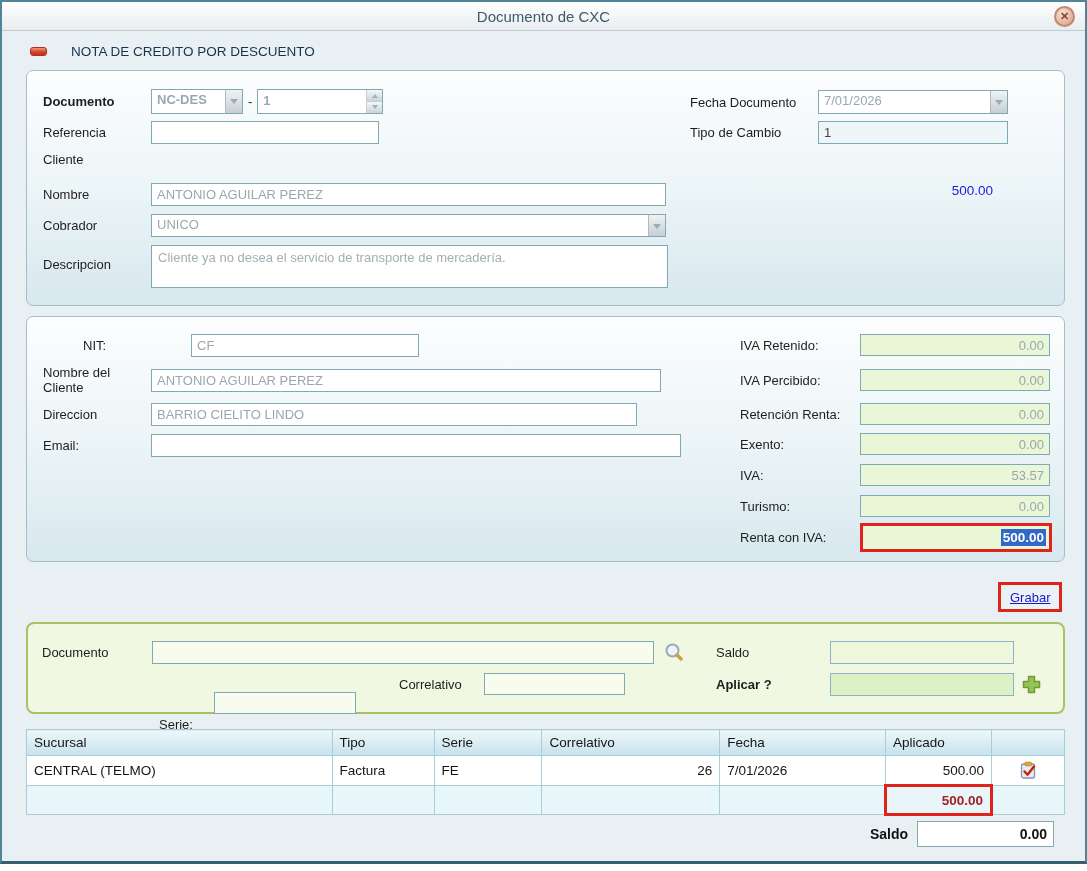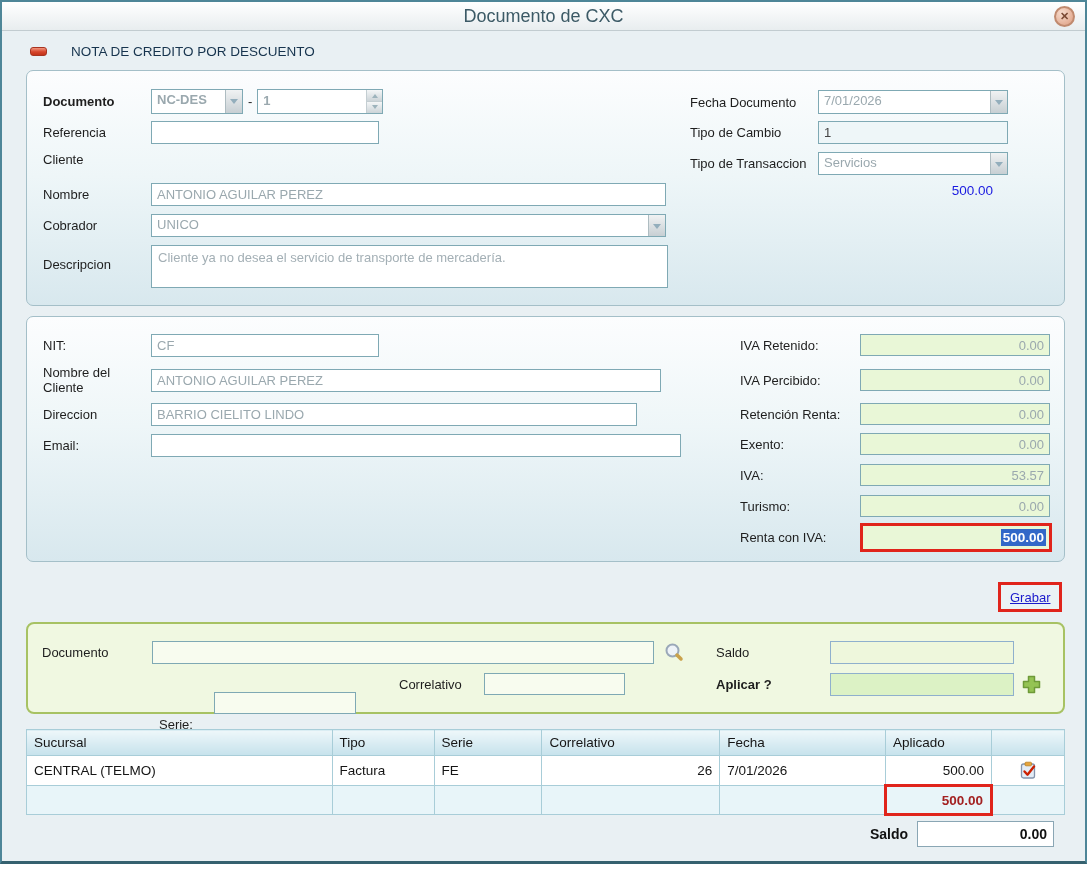--- a/index.html
+++ b/index.html
@@ -2,21 +2,21 @@
 <html><head>
 <meta charset="utf-8">
 <style>
   * { margin:0; padding:0; box-sizing:border-box; }
   body { font-family:"Liberation Sans", sans-serif; background:#fff; }
   .window { position:relative; width:1087px; height:864px; background:#e9f0f3;
             border:2px solid #4e8698; border-bottom:3px solid #35616f; overflow:hidden; }
   .titlebar { position:absolute; left:0; top:0; right:0; height:29px;
               background:linear-gradient(#ffffff,#e8edef); border-bottom:1px solid #c2ccd0;
               display:flex; align-items:center; justify-content:center; }
-  .title { font-size:18px; color:#3c5a66; }
+  .title { font-size:15px; color:#3c5a66; }
   .close-btn { position:absolute; right:10px; top:4px; width:21px; height:21px; border-radius:50%;
                background:radial-gradient(circle at 35% 30%, #f7ddcf, #dd9c7f);
                border:2px solid #c08a6f; color:#7c4a35; font-weight:bold; font-size:11px;
                display:flex; align-items:center; justify-content:center; cursor:pointer; }
   .header-row { position:absolute; left:28px; top:42px; display:flex; align-items:center; gap:24px; }
   .minus-icon { width:17px; height:9px; border-radius:3px;
                 background:linear-gradient(#f2967e,#d6452b 55%,#c23318); border:1px solid #a83420; }
   .header-title { font-size:13.5px; color:#17344e; }
 
   .panel { position:absolute; left:24px; width:1039px; border:1px solid #a4bfc8; border-radius:7px;
@@ -160,39 +160,30 @@
             <span class="caret"></span>
           </span>
       </div>
     </div>
 
     <div class="row" style="left:663px; top:50px;">
       <span class="lbl" style="width:128px;">Tipo de Cambio</span>
       <input class="inp" style="width: 190px; background: rgb(238, 246, 248);" value="1">
     </div>
 
-    <div class="row" style="left:663px; top:81px;">
-      <span class="lbl" style="width:128px;">Tipo de Transaccion</span>
-      <div class="sel" style="width:190px;">
-        <span class="sel-val">Servicios</span>
-        <span class="sel-btn">
-            <span class="caret"></span>
-          </span>
-      </div>
-    </div>
 
     <div class="row" style="left:791px; top:112px; width:175px; justify-content:flex-end;">
       <span style="font-size:13.5px; color:#1a1ae0;">500.00</span>
     </div>
   </div>
 
   <div class="panel panel2">
 
     <div class="row" style="left:16px; top:17px;">
-      <span class="lbl" style="width:108px;">NIT:</span>
+      <span class="lbl" style="width:108px;margin-left:40px;">NIT:</span>
       <input class="inp gray" style="width: 228px;" value="CF">
     </div>
 
     <div class="row" style="left:16px; top:48px;">
       <span class="lbl" style="width:108px; line-height:15px;">Nombre del Cliente</span>
       <input class="inp gray" style="width: 510px;" value="ANTONIO AGUILAR PEREZ">
     </div>
 
     <div class="row" style="left:16px; top:86px;">
       <span class="lbl" style="width:108px;">Direccion</span>

